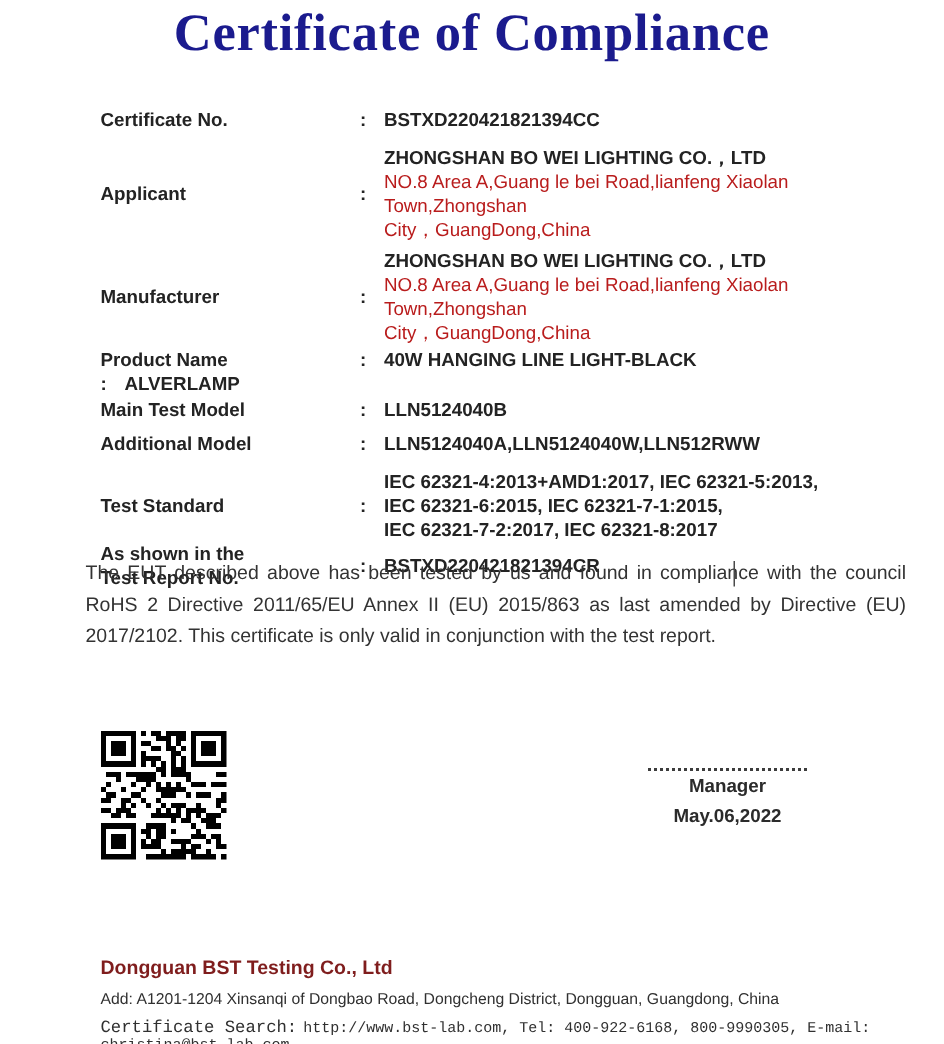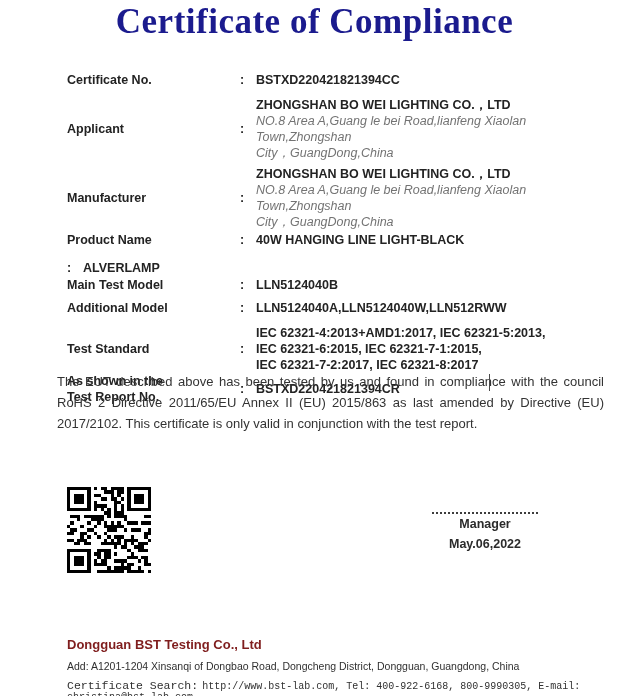--- a/index.html
+++ b/index.html
@@ -9,21 +9,21 @@
   .title{position:absolute;top:2px;left:0;width:629px;text-align:center;
          font-family:"Liberation Serif",serif;font-weight:bold;font-size:35px;
          color:#1b1b8e;letter-spacing:.5px;}
   .info{position:absolute;top:72px;left:67px;width:542px;font-size:12.5px;line-height:16px;}
   .irow{display:flex;align-items:center;}
   .irow.row-center{align-items:center;}
   .ilabel{width:173px;flex:none;font-weight:bold;color:#232323;}
   .icolon{width:16px;flex:none;font-weight:bold;color:#232323;}
   .ivalue{flex:1;}
   .b{font-weight:bold;color:#232323;}
-  .addr{font-weight:normal;color:#737373;font-style:italic;}
+  .addr{font-weight:normal;color:#b91c1c;}
   .statement{position:absolute;top:371px;left:57px;width:547px;font-size:13px;
              line-height:21px;text-align:justify;color:#333333;}
   .caret{position:absolute;left:489px;top:374px;width:1px;height:17px;background:#4a4a4a;}
   .qr{position:absolute;left:67px;top:487px;width:84px;height:86px;}
   .rohs{position:absolute;left:203px;top:504px;width:154px;text-align:center;
         font-size:42px;line-height:44px;font-weight:bold;color:#141414;letter-spacing:-1.5px;}
   .sig{position:absolute;left:415px;top:503px;width:140px;text-align:center;
        font-size:12.5px;font-weight:bold;color:#2b2b2b;}
   .sig-dots{width:106px;height:9px;margin:0 auto;border-bottom:2px dotted #3d3d3d;}
   .sig-line{line-height:20px;}
@@ -64,21 +64,21 @@
     <div class="irow" style="margin-bottom:2px">
       <div class="ilabel">Manufacturer</div>
       <div class="icolon">:</div>
       <div class="ivalue">
         <div class="b">ZHONGSHAN BO WEI LIGHTING CO.，LTD</div>
         <div class="addr">NO.8 Area A,Guang le bei Road,lianfeng Xiaolan Town,Zhongshan</div>
         <div class="addr">City，GuangDong,China</div>
       </div>
     </div>
 
-    <div class="irow" style="margin-bottom:12px">
+    <div class="irow" style="">
       <div class="ilabel">Product Name</div>
       <div class="icolon">:</div>
       <div class="ivalue">
           <div class="b">40W HANGING LINE LIGHT-BLACK</div>
         </div>
     </div>
 
     <div class="irow" style="margin-bottom:1px">
       <div class="icolon">:</div>
       <div class="ivalue">

